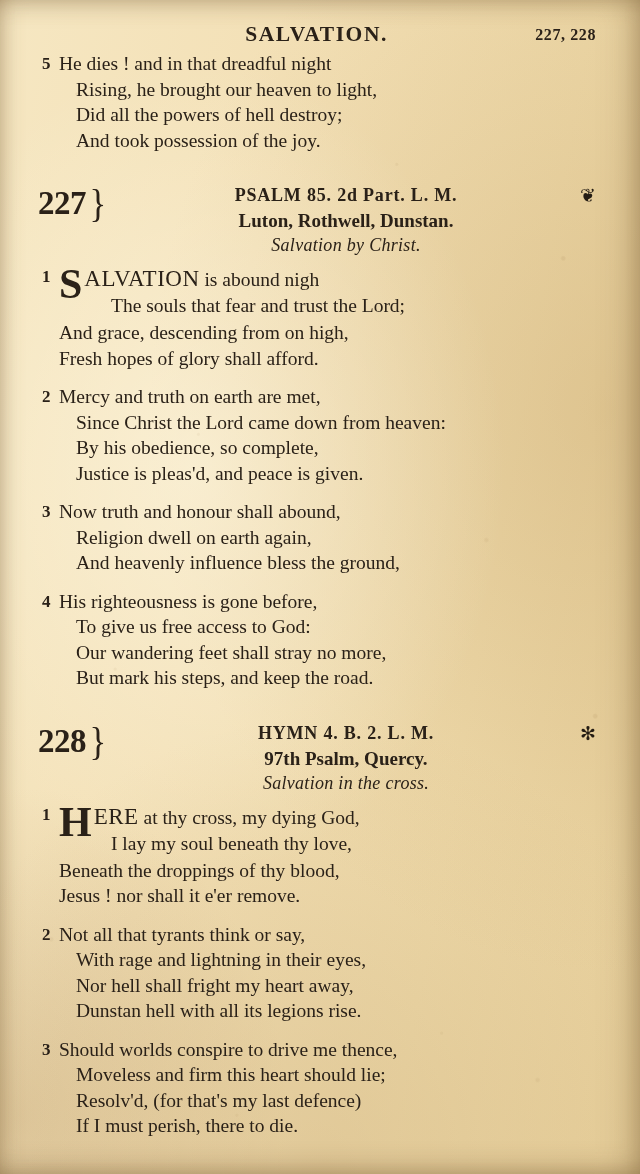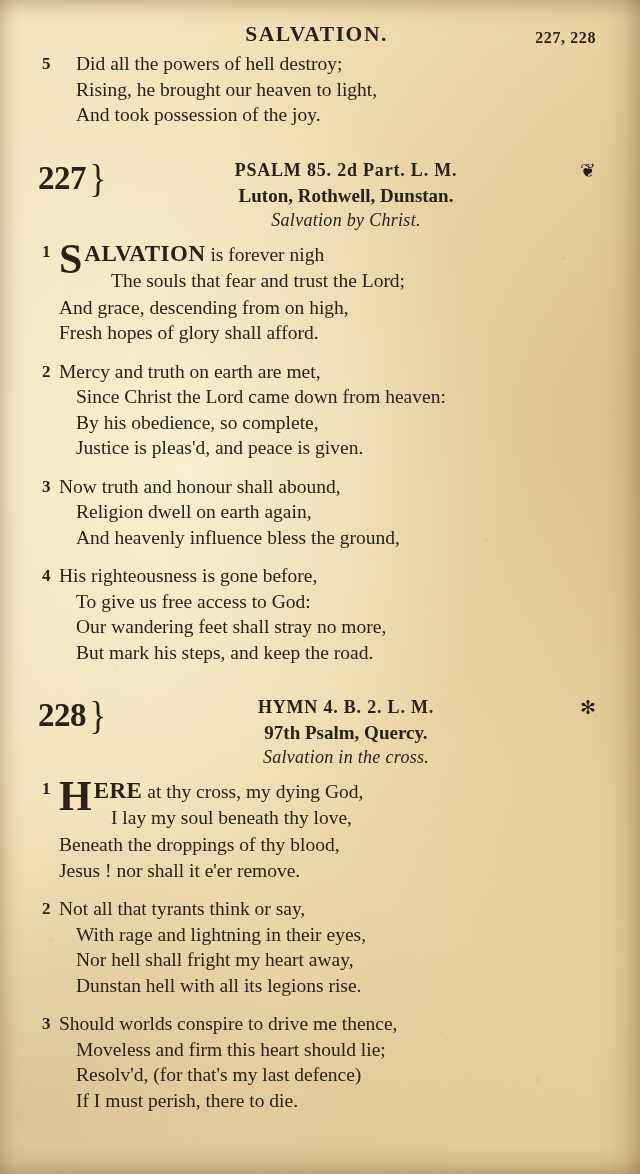--- a/index.html
+++ b/index.html
@@ -54,21 +54,21 @@
 
   .content {
     position: relative;
     z-index: 3;
     padding: 0;
   }
 
   
   .runhead {
     display: flex;
-    align-items: flex-end;
+    align-items: center;
     padding: 22px 44px 0 52px;
   }
   .runhead-title {
     flex: 1;
     text-align: center;
     font-size: 21.5px;
     letter-spacing: 1.6px;
     font-weight: 700;
     padding-left: 46px;
   }
@@ -187,21 +187,21 @@
   }
   .firstline {
     font-size: 19.5px;
     line-height: 27px;
     white-space: nowrap;
     padding-top: 3px;
   }
   .firstline .smallcaps {
     font-size: 23px;
     letter-spacing: 0.5px;
-    font-weight: 700;
+    font-weight: 400;
     margin-top: 16px;
   }
   .secondline {
     font-size: 19.5px;
     line-height: 26px;
     white-space: nowrap;
     padding-left: 52px;
   }
   .opening .rest .ln {
     font-size: 19.5px;
@@ -222,22 +222,23 @@
   <div class="content">
 
     <div class="runhead">
       <div class="runhead-title">SALVATION.</div>
       <div class="runhead-pages">227, 228</div>
     </div>
 
     <div class="stanza tail-stanza">
       <div class="stanza-num">5</div>
       <div class="stanza-lines">
+        <div class="ln">He dies ! and in that dreadful night</div>
+        <div class="ln indent">Rising, he brought our heaven to light,</div>
         <div class="ln indent">Did all the powers of hell destroy;</div>
-        <div class="ln indent">Rising, he brought our heaven to light,</div>
         <div class="ln indent">And took possession of the joy.</div>
       </div>
     </div>
 
     <div class="hymn-head">
       <div class="hymn-num-wrap">
         <span class="hymn-num">227</span>
         <span class="brace">}</span>
       </div>
       <div class="hymn-titles">
@@ -246,21 +247,21 @@
         <div class="hymn-subject">Salvation by Christ.</div>
       </div>
       <div class="ornament">❦</div>
     </div>
 
     <div class="opening">
       <div class="stanza-num">1</div>
       <div class="opening-body">
         <span class="dropcap">S</span>
         <div class="firstline">
-          <span class="smallcaps">ALVATION</span><span> is forever nigh</span>
+          <span class="smallcaps">ALVATION</span><span> is abound nigh</span>
         </div>
         <div class="secondline">The souls that fear and trust the Lord;</div>
         <div class="rest">
           <div class="ln">And grace, descending from on high,</div>
           <div class="ln">Fresh hopes of glory shall afford.</div>
         </div>
       </div>
     </div>
 
     <div class="stanza">

